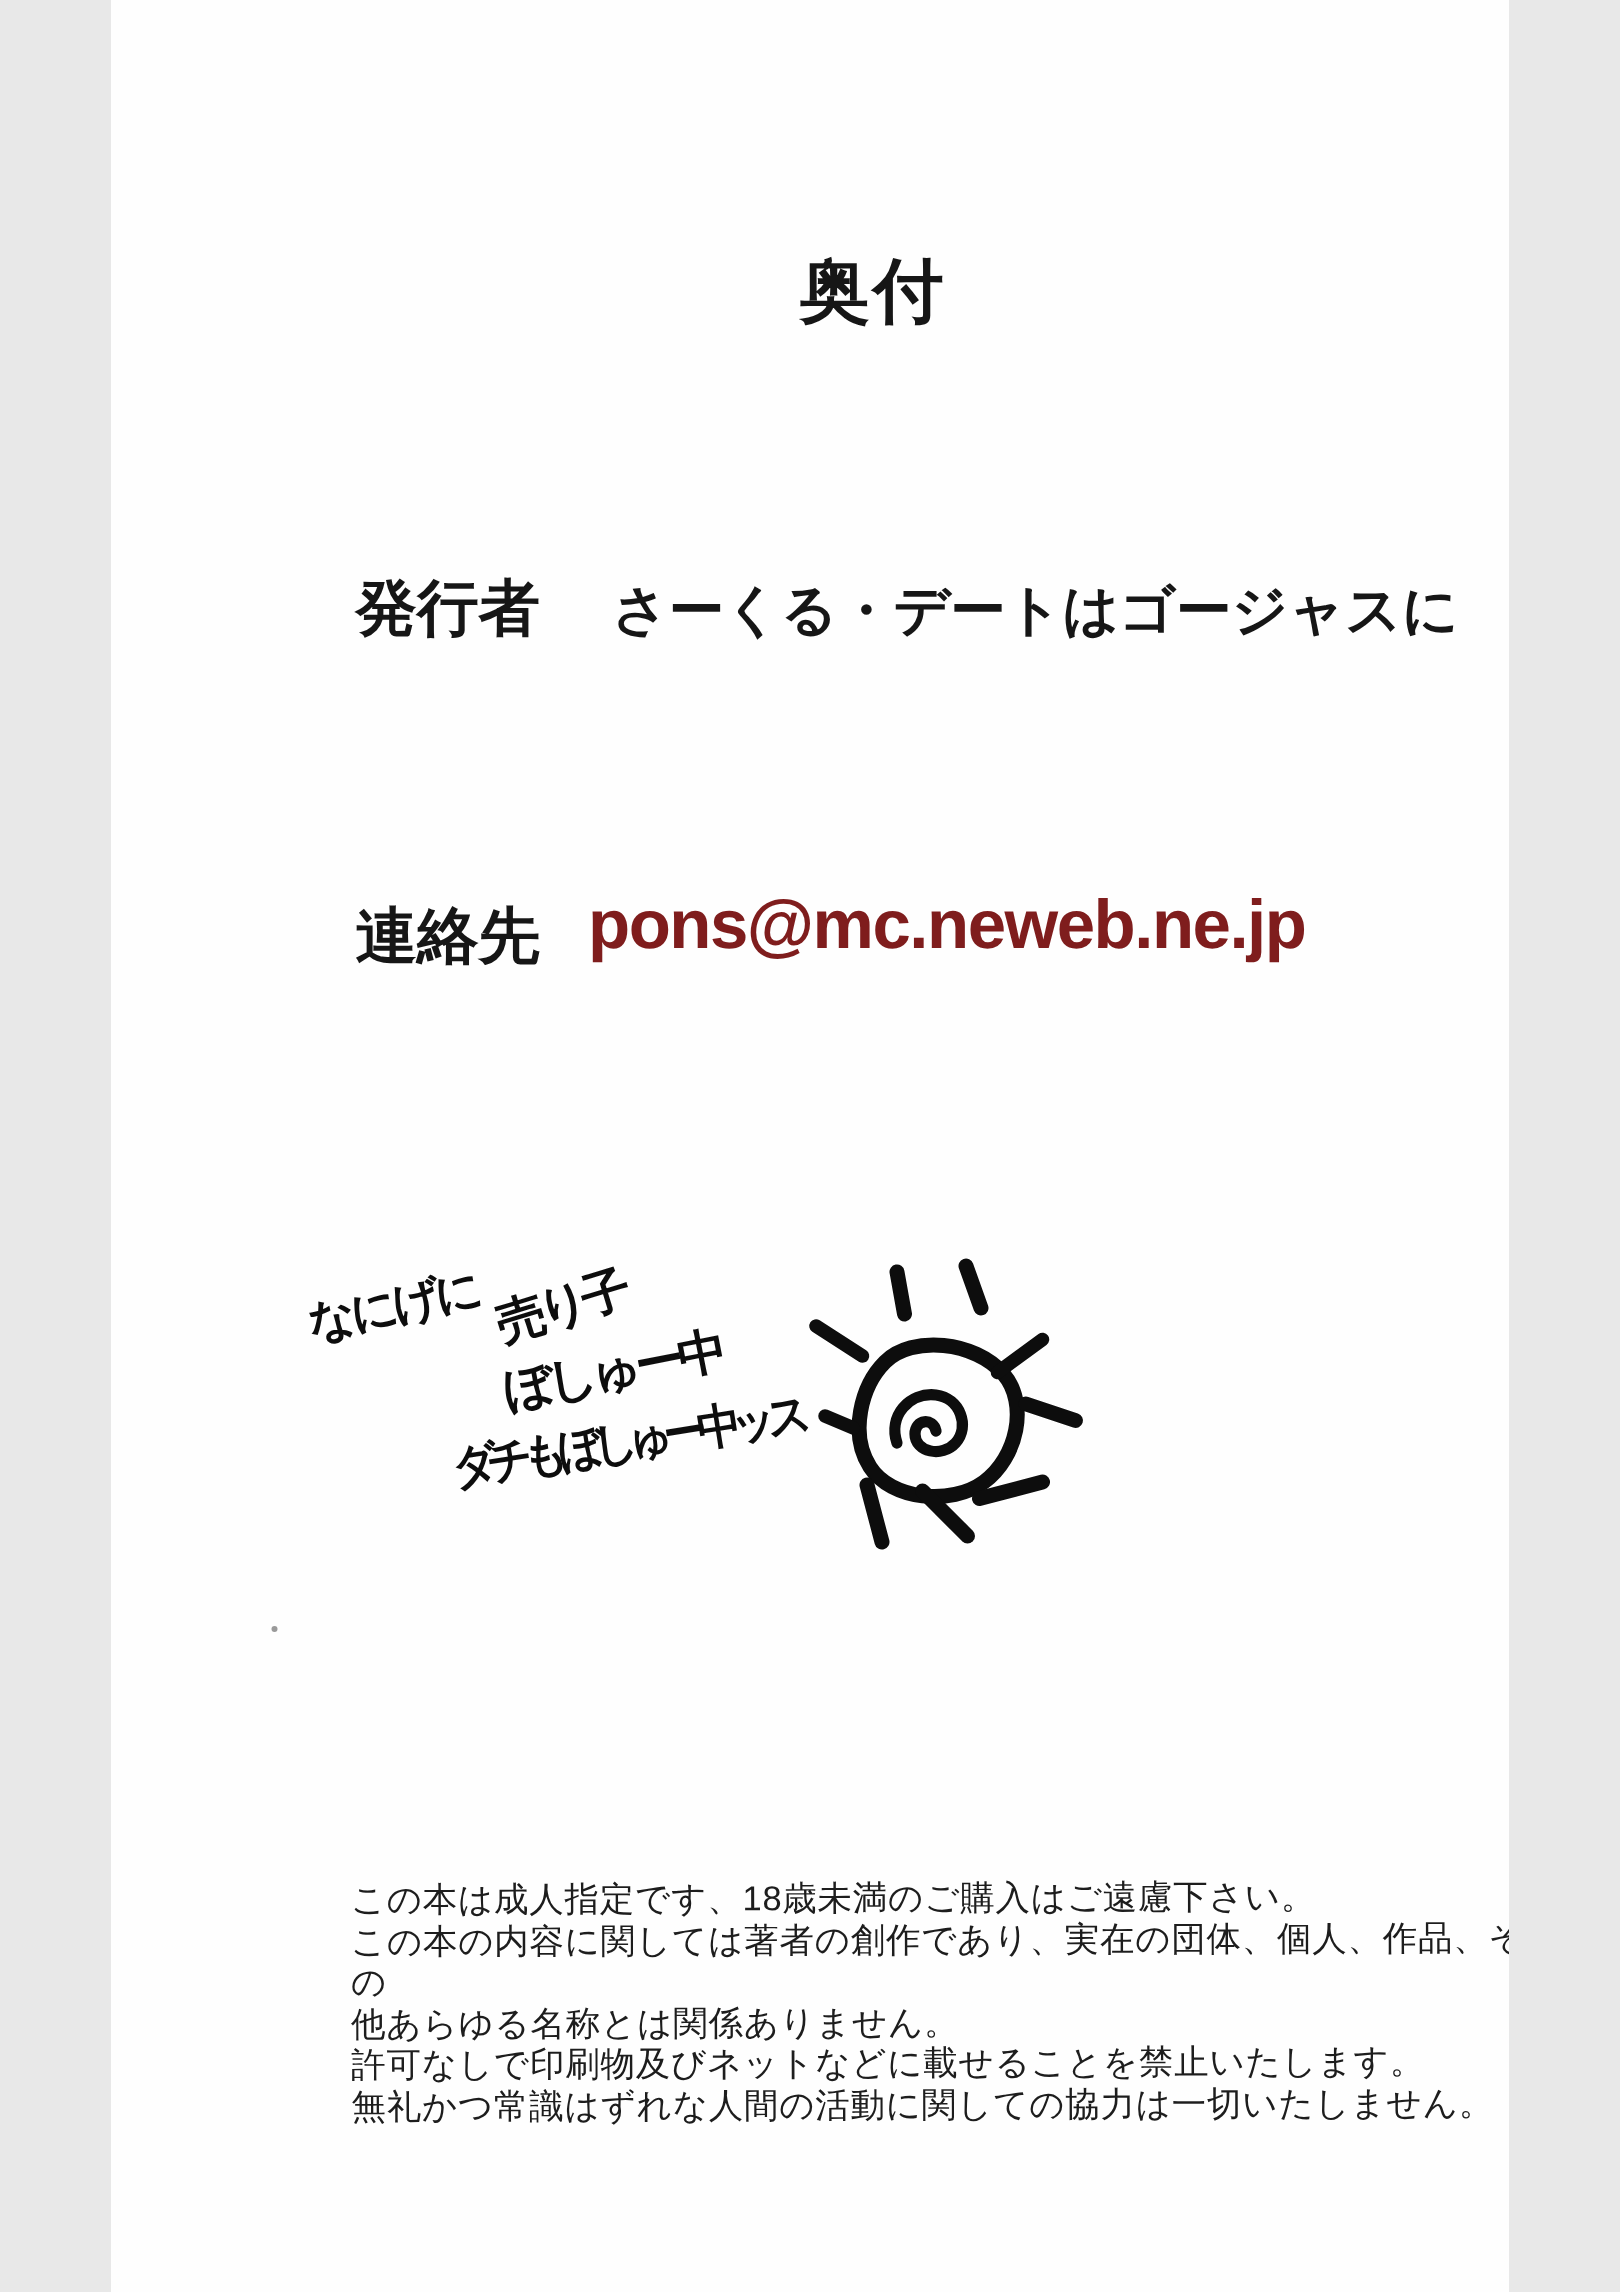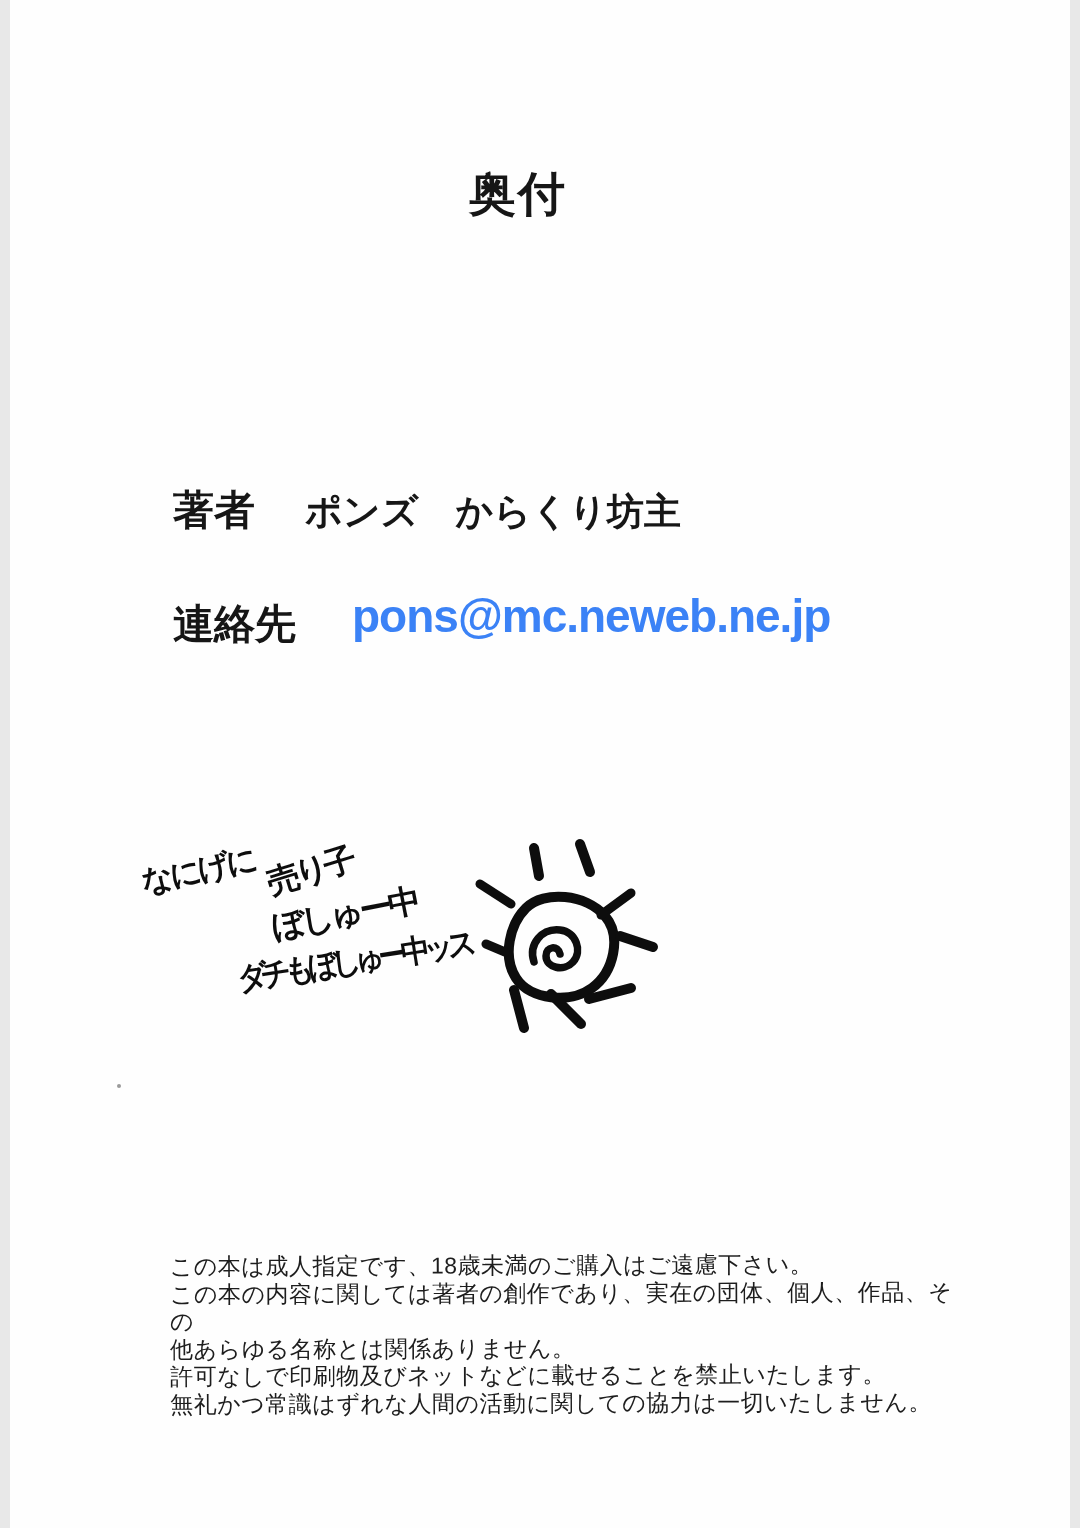--- a/index.html
+++ b/index.html
@@ -1,19 +1,19 @@
 <!DOCTYPE html>
 <html><head>
 <meta charset="utf-8">
 <style>
   * { margin: 0; padding: 0; box-sizing: border-box; }
   html, body { background: #e8e8e8; }
   .page {
     position: relative;
-    width: 1060px;
+    width: 932px;
     height: 1528px;
     margin: 0 auto;
     background: #fefefe;
     overflow: hidden;
     color: #141414;
   }
   
   .cjk {
     font-family: "DejaVu Serif", "Liberation Serif", serif;
     font-weight: 600;
@@ -30,26 +30,26 @@
   .row .label { font-size: 41px; display: inline-block; }
   .row .value { font-size: 37px; display: inline-block; vertical-align: baseline; }
   .row-issued  { top: 272px; }
   .row-issued .value    { margin-left: 50px; font-size: 40px; }
   .row-publisher { top: 378px; }
   .row-publisher .value { margin-left: 48px; }
   .row-author  { top: 483px; }
   .row-author .value    { margin-left: 50px; }
   .row-contact { top: 595px; }
   .row-contact .value {
-    margin-left: 56px;
+    margin-left: 32px;
     font-family: "Liberation Sans", sans-serif;
     font-weight: bold;
     font-size: 46px;
     letter-spacing: -1px;
-    color: #3b82f6;
+    color: #7f1d1d;
     position: relative;
     top: -6px;
   }
   
   .scrawl {
     position: absolute;
     font-family: "DejaVu Serif", serif;
     font-weight: 900;
     color: #0d0d0d;
     white-space: nowrap;
@@ -85,24 +85,24 @@
   }
 </style>
 </head>
 <body>
 
 <div class="page">
 
   <div class="cjk page-title">奥付</div>
 
 
+  <div class="row row-publisher">
+    <span class="cjk label">発行者</span><span class="cjk value">さーくる・デートはゴージャスに</span>
+  </div>
 
-  <div class="row row-author">
-    <span class="cjk label">著者</span><span class="cjk value">ポンズ　からくり坊主</span>
-  </div>
 
   <div class="row row-contact">
     <span class="cjk label">連絡先</span><span class="value">pons@mc.neweb.ne.jp</span>
   </div>
 
   <div class="scrawl scrawl-1">なにげに</div>
   <div class="scrawl scrawl-2a">売り子</div>
   <div class="scrawl scrawl-2b">ぼしゅー中</div>
   <div class="scrawl scrawl-3">ダチもぼしゅー中ッス</div>
 

